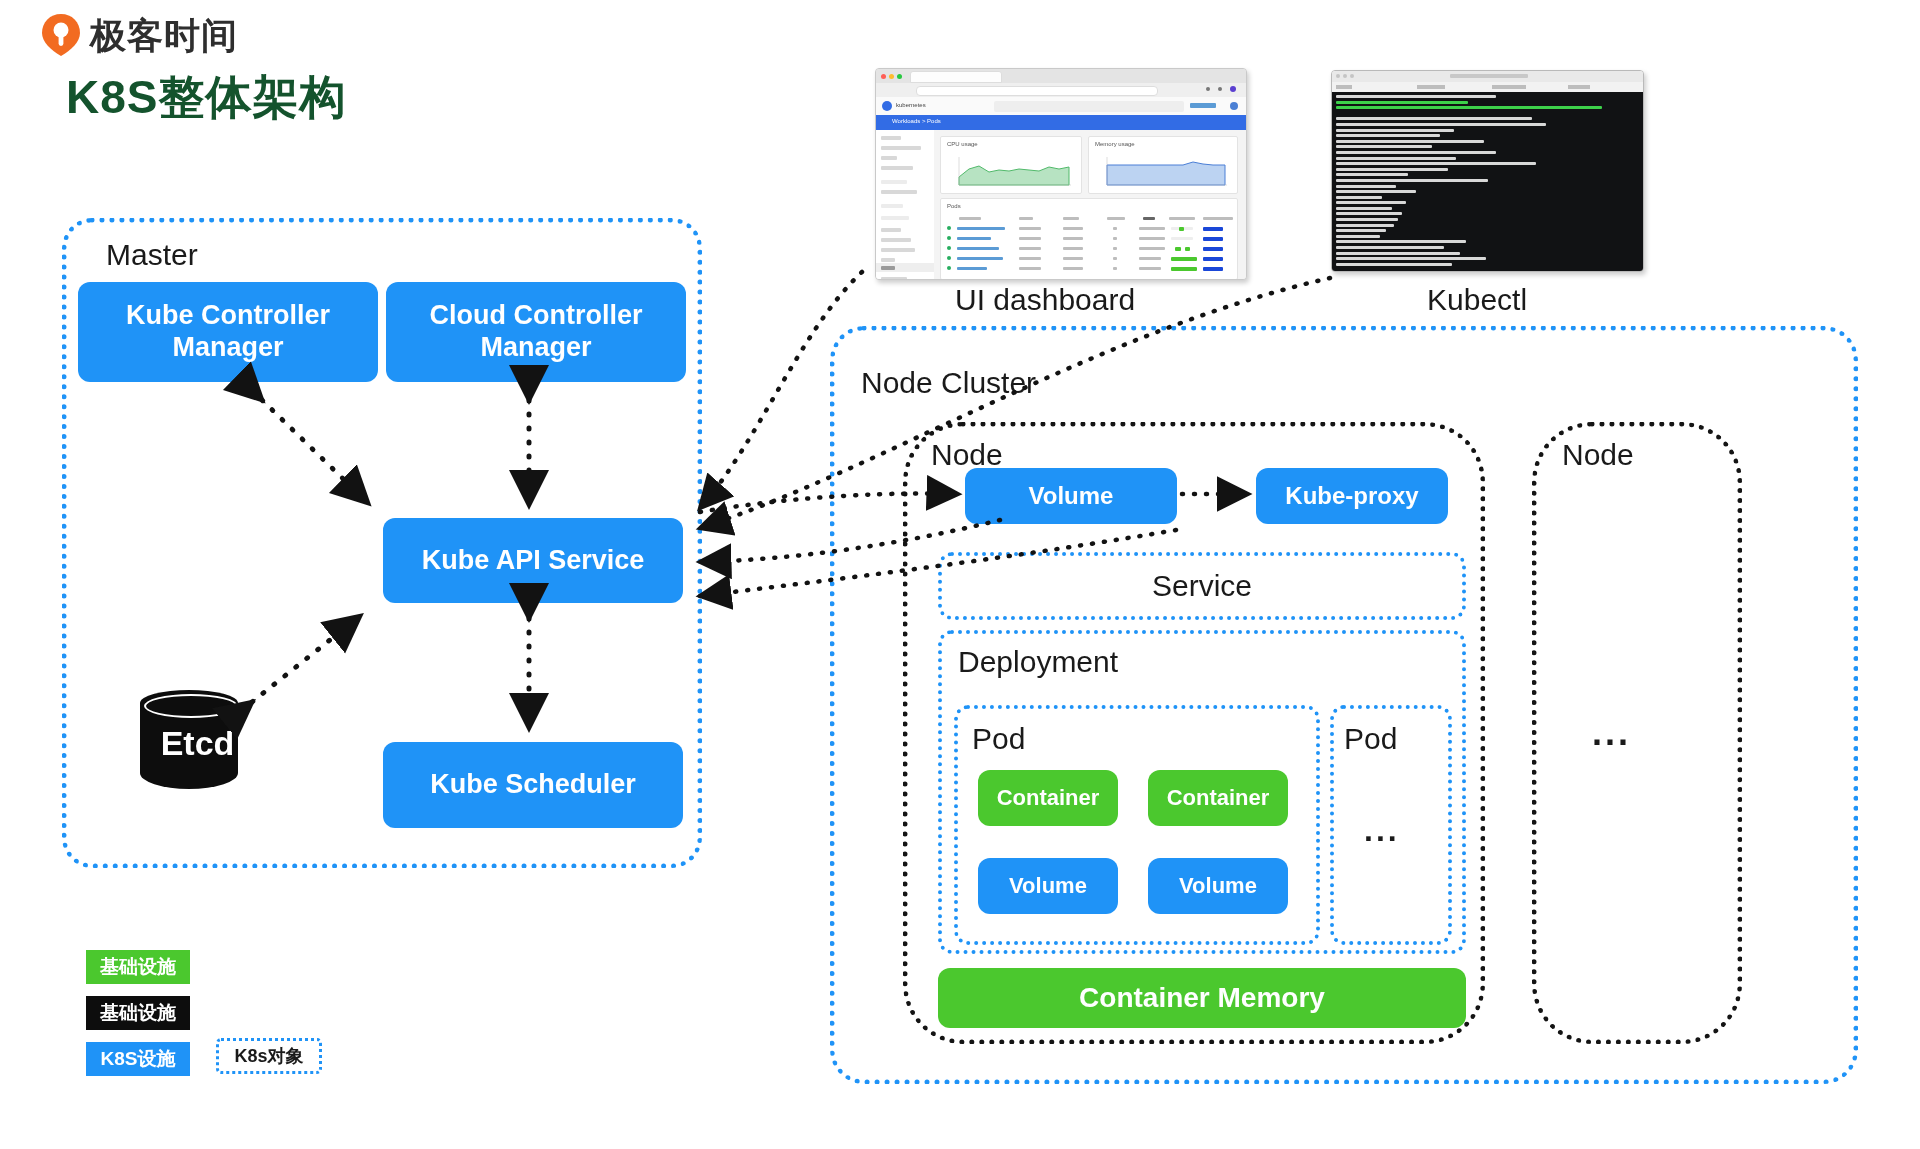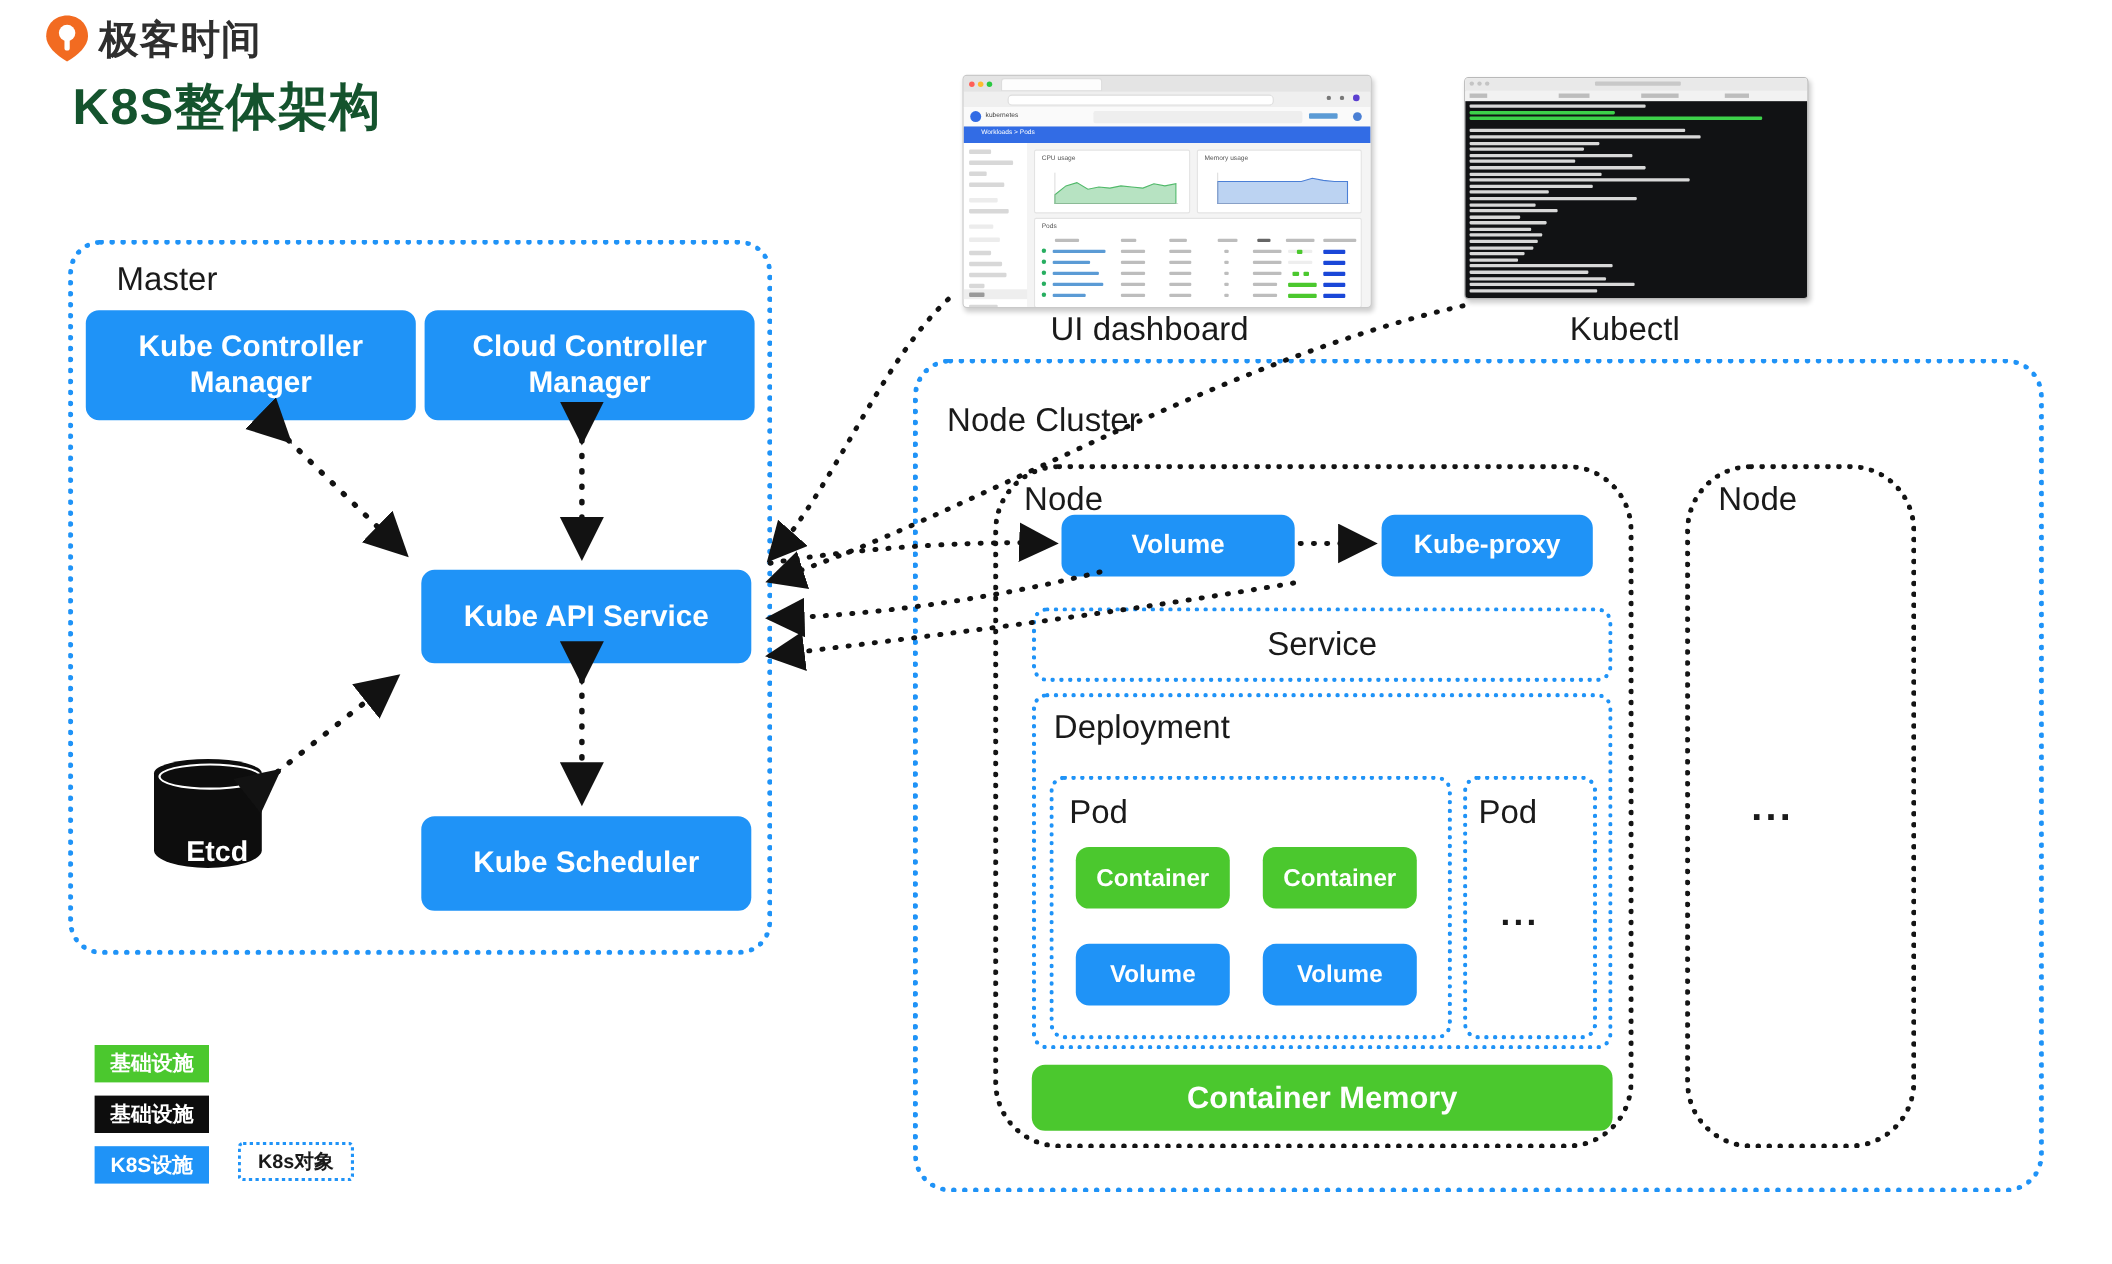--- a/index.html
+++ b/index.html
@@ -84,21 +84,21 @@
     position: absolute; left: 0; top: 0; width: 98px; height: 26px;
     background: #0d0d0d; border-radius: 50%;
     box-shadow: inset 0 0 0 0 #fff;
   }
   #etcd .etcd-rim {
     position: absolute; left: 4px; top: 4px; width: 90px; height: 20px;
     border-radius: 50%; border: 2px solid #ffffff;
   }
   #etcd .etcd-label {
     position: absolute; left: 0; top: 34px; width: 115px;
-    text-align: center; color: #ffffff; font-size: 26px; font-weight: 700; margin-top: 35px;
+    text-align: center; color: #ffffff; font-size: 34px; font-weight: 700;
   }
 
   
   #legend-container { left: 86px; top: 950px; width: 300px; }
   .legend-chip {
     width: 104px; height: 34px;
     display: flex; align-items: center; justify-content: center;
     font-size: 19px; font-weight: 700; margin-bottom: 12px;
   }
   .legend-green { background: #4bc82e; color: #ffffff; }

